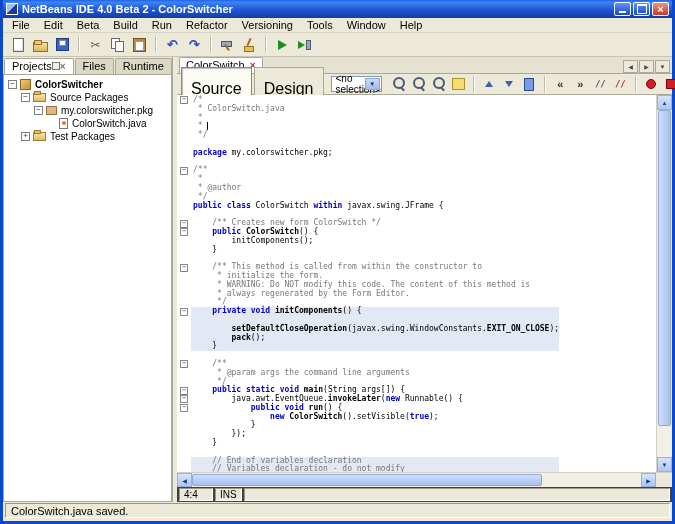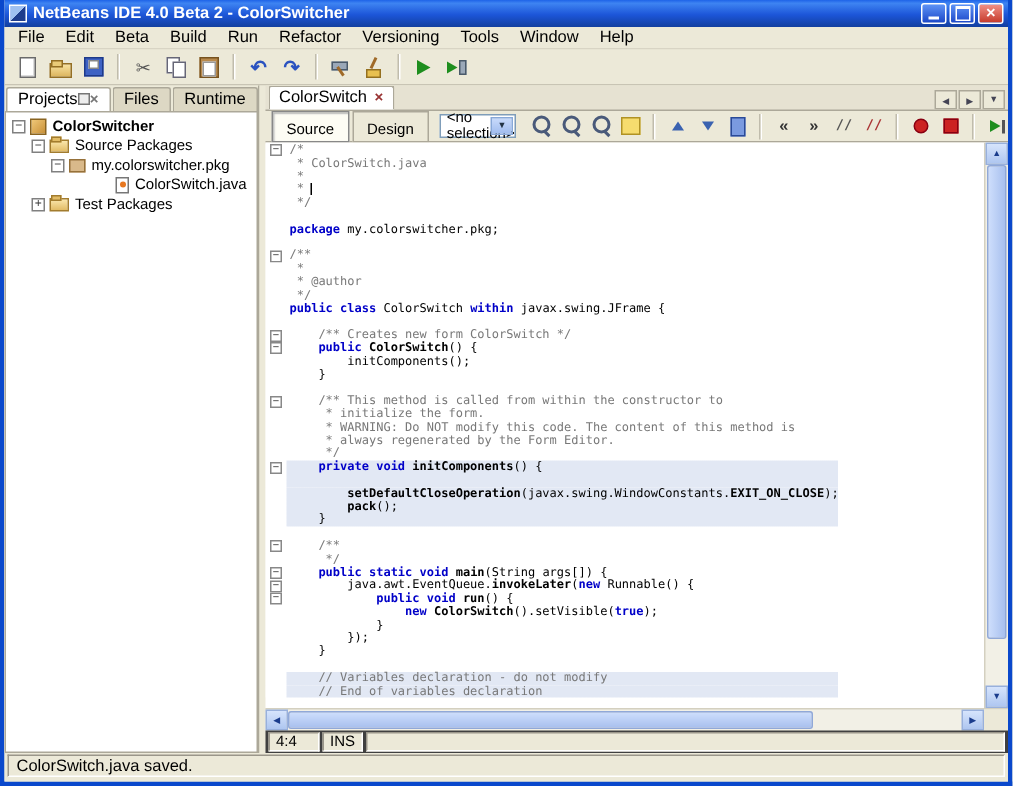--- a/index.html
+++ b/index.html
@@ -89,21 +89,21 @@
     display:flex; gap:5px; align-items:center; border-radius:2px 2px 0 0; }
   .tabx::before { content:"\00d7"; color:#933; font-size:10px; font-weight:bold; line-height:9px; }
   .etab-spacer { flex:1; }
   .tabbtn { width:15px; height:13px; border:1px solid #ACA899; background:#ECE9D8; margin-left:1px;
     display:flex; align-items:center; justify-content:center; color:#445; }
   .tabbtn.left::before  { content:"\25c0"; font-size:6px; }
   .tabbtn.right::before { content:"\25b6"; font-size:6px; }
   .tabbtn.down::before  { content:"\25bc"; font-size:6px; }
   .etoolbar { height:21px; flex:0 0 21px; display:flex; align-items:center; gap:2px; padding:0 4px;
     background:#ECE9D8; border-bottom:1px solid #ACA899; }
-  .viewbtn { font-size:10px; padding:6px 9px 2px; border:1px solid #ACA899; background:#ECE9D8; color:#000; }
+  .viewbtn { font-size:16px; padding:12px 9px 2px; border:1px solid #ACA899; background:#ECE9D8; color:#000; }
   .viewbtn.active { background:#FDFCF4; border-color:#888; box-shadow:inset 1px 1px 1px #bbb; }
   .combo { width:200px; height:16px; background:#fff; border:1px solid #7F9DB9; display:flex; align-items:center;
     font-size:10px; padding-left:4px; position:relative; margin:0 5px; color:#000; }
   .combo-arrow { position:absolute; right:1px; top:1px; bottom:1px; width:15px;
     background:linear-gradient(#C8DAFB,#A0BCEE); border:1px solid #88a8d8;
     display:flex; align-items:center; justify-content:center; }
   .combo-arrow::before { content:"\25bc"; font-size:6px; color:#234; }
   .etbi { width:19px; height:16px; position:relative; display:inline-flex; align-items:center; justify-content:center; flex:0 0 auto; }
   .find-selection-icon::before,.find-next-icon::before,.find-previous-icon::before {
     content:""; width:8px; height:8px; border:2px solid #4a5a7a; border-radius:50%; position:absolute; top:1px; left:4px; }
@@ -234,21 +234,21 @@
           <div class="trow" style="padding-left: 17px;">
             <span class="handle">−</span>
             <span class="ticon folder-icon"></span>
             <span class="tlabel">Source Packages</span>
           </div>
           <div class="trow" style="padding-left: 30px;">
             <span class="handle">−</span>
             <span class="ticon package-icon"></span>
             <span class="tlabel">my.colorswitcher.pkg</span>
           </div>
-          <div class="trow" style="padding-left: 61px;">
+          <div class="trow" style="padding-left: 43px;">
             <span class="hspacer"></span>
             <span class="ticon java-class-icon"></span>
             <span class="tlabel">ColorSwitch.java</span>
           </div>
           <div class="trow" style="padding-left: 17px;">
             <span class="handle">+</span>
             <span class="ticon folder-icon"></span>
             <span class="tlabel">Test Packages</span>
           </div>
         </div>
@@ -323,31 +323,32 @@
             <div class="cline"><span class="gut"></span><span class="codecol"><span class="tc">     * WARNING: Do NOT modify this code. The content of this method is</span></span></div>
             <div class="cline"><span class="gut"></span><span class="codecol"><span class="tc">     * always regenerated by the Form Editor.</span></span></div>
             <div class="cline"><span class="gut"></span><span class="codecol"><span class="tc">     */</span></span></div>
             <div class="cline guard"><span class="gut"><span class="foldbox">−</span></span><span class="codecol"><span class="tp">    </span><span class="tk">private void</span><span class="tm"> initComponents</span><span class="tp">() {</span></span></div>
             <div class="cline guard"><span class="gut"></span><span class="codecol"></span></div>
             <div class="cline guard"><span class="gut"></span><span class="codecol"><span class="tp">        </span><span class="tm">setDefaultCloseOperation</span><span class="tp">(javax.swing.WindowConstants.</span><span class="tm">EXIT_ON_CLOSE</span><span class="tp">);</span></span></div>
             <div class="cline guard"><span class="gut"></span><span class="codecol"><span class="tp">        </span><span class="tm">pack</span><span class="tp">();</span></span></div>
             <div class="cline guard"><span class="gut"></span><span class="codecol"><span class="tp">    }</span></span></div>
             <div class="cline"><span class="gut"></span><span class="codecol"></span></div>
             <div class="cline"><span class="gut"><span class="foldbox">−</span></span><span class="codecol"><span class="tc">    /**</span></span></div>
+            <div class="cline"><span class="gut"></span><span class="codecol"><span class="tc">     * @param args the command line arguments</span></span></div>
             <div class="cline"><span class="gut"></span><span class="codecol"><span class="tc">     */</span></span></div>
             <div class="cline"><span class="gut"><span class="foldbox">−</span></span><span class="codecol"><span class="tp">    </span><span class="tk">public static void</span><span class="tm"> main</span><span class="tp">(String args[]) {</span></span></div>
             <div class="cline"><span class="gut"><span class="foldbox">−</span></span><span class="codecol"><span class="tp">        java.awt.EventQueue.</span><span class="tm">invokeLater</span><span class="tp">(</span><span class="tk">new</span><span class="tp"> Runnable() {</span></span></div>
             <div class="cline"><span class="gut"><span class="foldbox">−</span></span><span class="codecol"><span class="tp">            </span><span class="tk">public void</span><span class="tm"> run</span><span class="tp">() {</span></span></div>
             <div class="cline"><span class="gut"></span><span class="codecol"><span class="tp">                </span><span class="tk">new</span><span class="tm"> ColorSwitch</span><span class="tp">().setVisible(</span><span class="tk">true</span><span class="tp">);</span></span></div>
             <div class="cline"><span class="gut"></span><span class="codecol"><span class="tp">            }</span></span></div>
             <div class="cline"><span class="gut"></span><span class="codecol"><span class="tp">        });</span></span></div>
             <div class="cline"><span class="gut"></span><span class="codecol"><span class="tp">    }</span></span></div>
             <div class="cline"><span class="gut"></span><span class="codecol"></span></div>
+            <div class="cline guard"><span class="gut"></span><span class="codecol"><span class="tc">    // End of variables declaration</span></span></div>
             <div class="cline guard"><span class="gut"></span><span class="codecol"><span class="tc">    // Variables declaration - do not modify</span></span></div>
-            <div class="cline guard"><span class="gut"></span><span class="codecol"><span class="tc">    // End of variables declaration</span></span></div>
           </div>
         <div class="vscroll">
           <span class="sbtn up"></span>
           <span class="vtrack">
             <span class="vthumb"></span>
           </span>
           <span class="sbtn down"></span>
         </div>
       </div>
 

